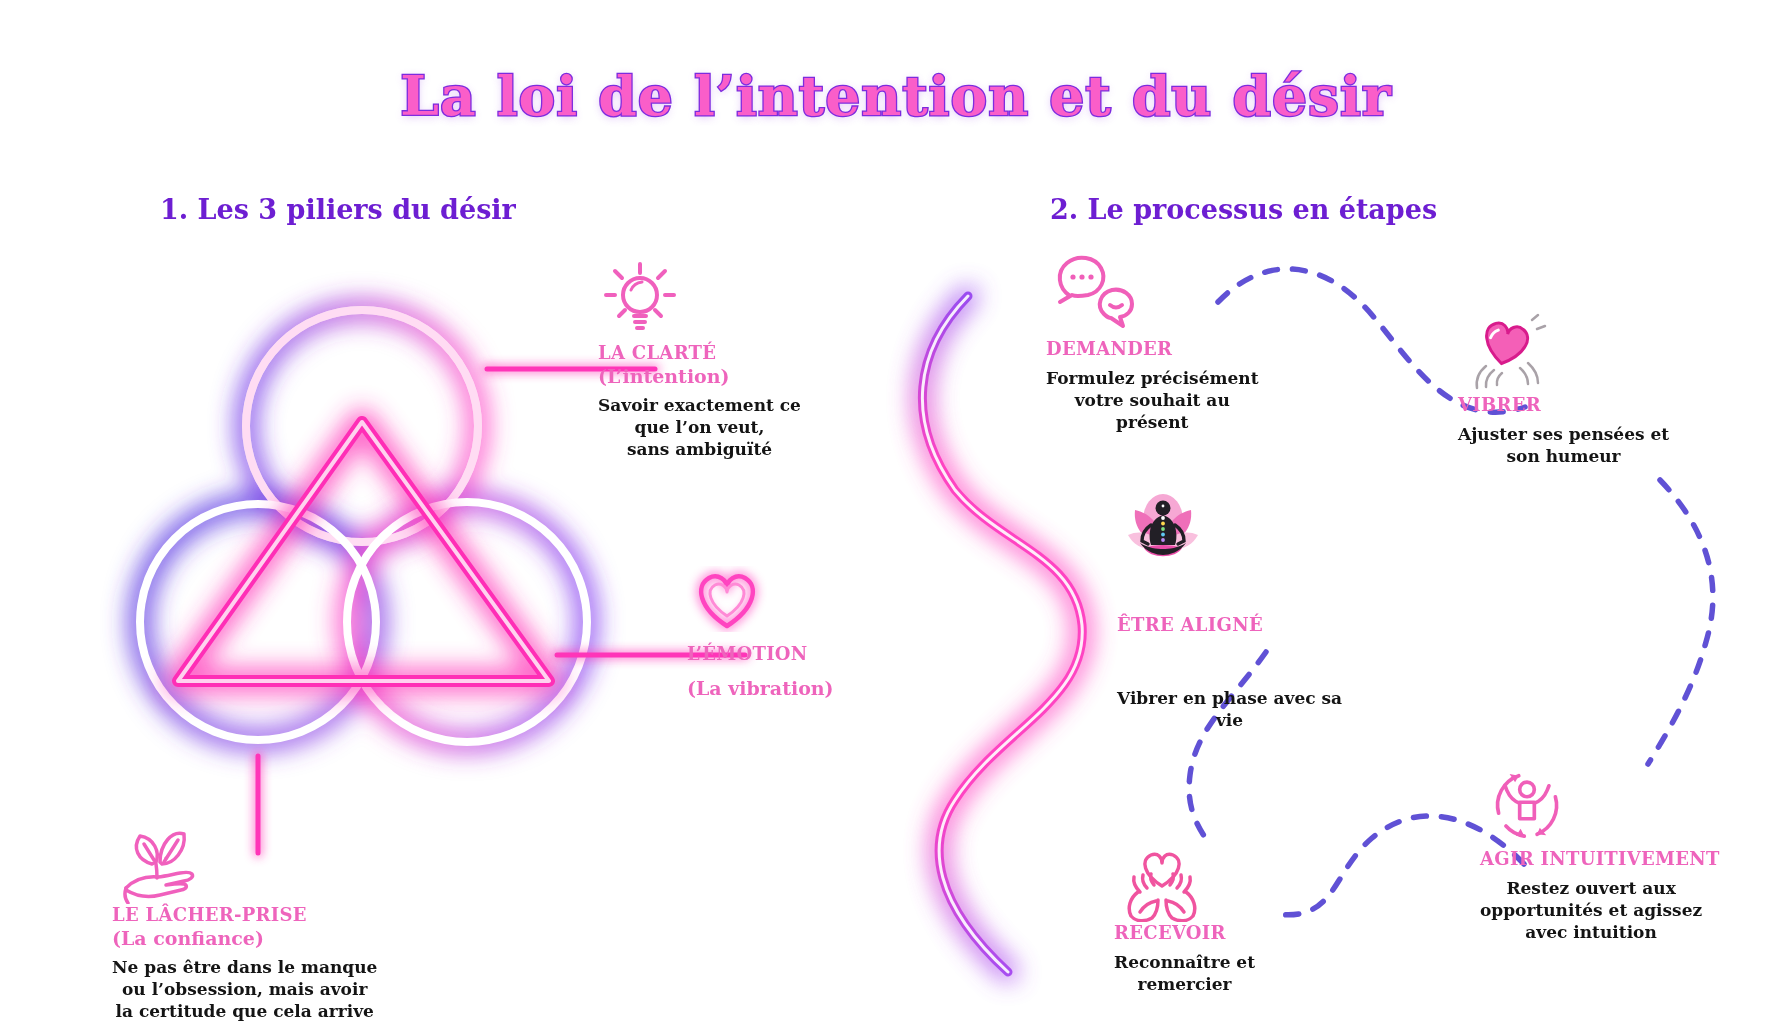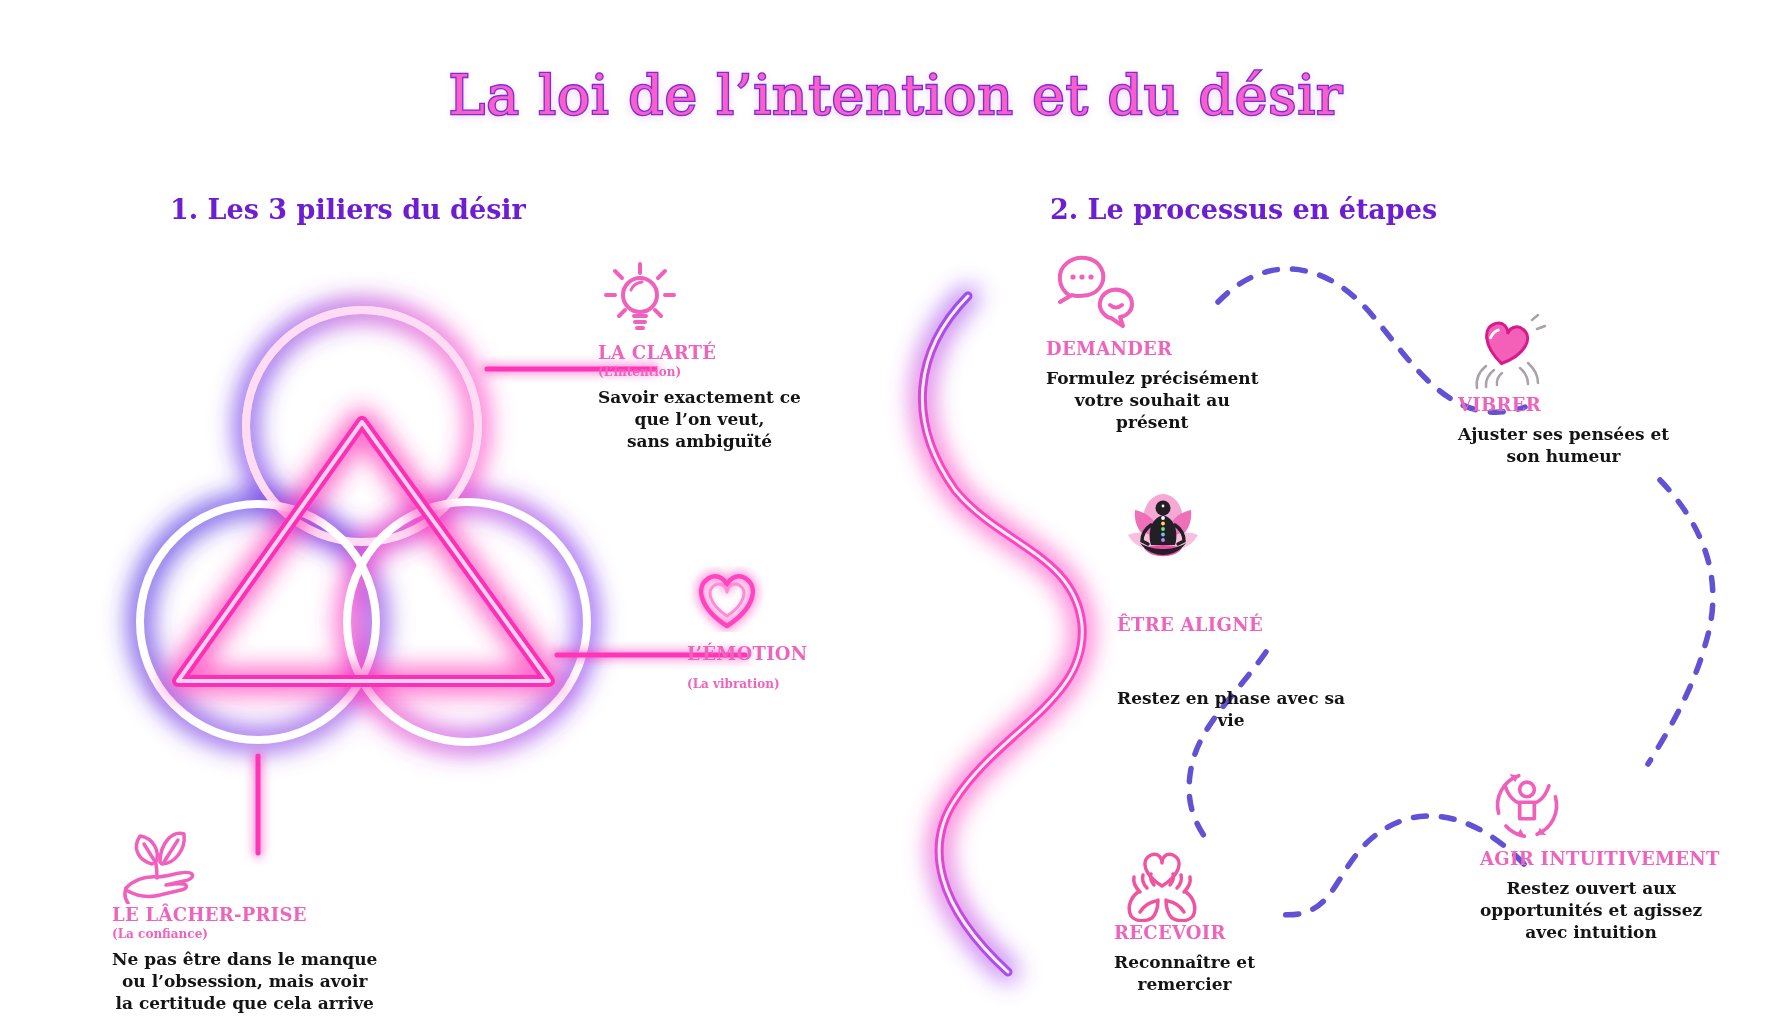--- a/index.html
+++ b/index.html
@@ -1,30 +1,30 @@
 <!DOCTYPE html>
 <html><head>
 <meta charset="utf-8">
 <style>
   html,body{margin:0;padding:0;background:#ffffff;}
   .canvas{position:relative;width:1792px;height:1024px;background:#ffffff;overflow:hidden;
           font-family:"DejaVu Serif",serif;}
   .art{position:absolute;left:0;top:0;z-index:0;pointer-events:none;}
   .page-title{position:absolute;left:50%;top:26px;transform:translateX(-50%);z-index:2;
-      font-weight:normal;font-size:55px;letter-spacing:1px;color:#fa5ec9;white-space:nowrap;
+      font-weight:bold;font-size:55px;letter-spacing:1px;color:#fa5ec9;white-space:nowrap;
       -webkit-text-stroke:2.6px #7b2bdf;paint-order:stroke fill;
       text-shadow:0 2px 8px rgba(150,60,230,.30);}
   .section-heading{position:absolute;z-index:2;font-weight:bold;font-size:27px;color:#6d1ed2;white-space:nowrap;}
-  .h-pillars{left:170px;top:172px;}
+  .h-pillars{left:160px;top:172px;}
   .h-process{left:1050px;top:172px;}
   .node{position:absolute;z-index:2;transform:translateX(-50%);display:flex;flex-direction:column;
         align-items:flex-start;text-align:center;}
   .node .icon{flex:0 0 auto;}
   .label{font-weight:bold;font-size:18px;letter-spacing:.3px;color:#ee64bc;line-height:1.25;white-space:nowrap;}
-  .sub{font-weight:bold;font-size:12px;color:#ee64bc;line-height:1.25;white-space:nowrap;}
+  .sub{font-weight:bold;font-size:19px;color:#ee64bc;line-height:1.25;white-space:nowrap;}
   .desc{margin-top:6px;font-weight:bold;font-size:17px;color:#141414;line-height:1.3;white-space:pre-line;}
   
   .n-clarity {left:718px; top:258px; width:240px;}
   .n-emotion {left:812px; top:566px; width:250px;gap:11px;}
   .n-release {left:272px; top:826px; width:320px;}
   .n-ask     {left:1156px;top:248px; width:220px;}
   .n-vibrate {left:1578px;top:310px; width:240px;}
   .n-align   {left:1242px;top:482px; width:250px;gap:44px;}
   .n-act     {left:1610px;top:762px; width:260px;}
   .n-receive {left:1224px;top:840px; width:220px;}
@@ -199,21 +199,21 @@
       </g>
       <path d="M34 43 C28 47 25 53 25 59 L31 62 M58 43 C64 47 67 53 67 59 L61 62" stroke="#221f26" stroke-width="3.4" fill="none" stroke-linecap="round"></path>
       <circle cx="46" cy="24" r="1.4" fill="#ffffff"></circle>
       <circle cx="46" cy="36" r="1.9" fill="#ffffff"></circle>
       <circle cx="46" cy="41.5" r="1.9" fill="#ffd94f"></circle>
       <circle cx="46" cy="47" r="1.9" fill="#7ee081"></circle>
       <circle cx="46" cy="52.5" r="1.9" fill="#5fc9f2"></circle>
       <circle cx="46" cy="58" r="1.9" fill="#b98bf4"></circle>
     </svg>
     <div class="label">ÊTRE ALIGNÉ</div>
-    <div class="desc">Restez en phase avec sa
+    <div class="desc">Vibrer en phase avec sa
 vie</div>
   </div>
 
   <div class="node n-act">
     <svg class="icon" width="94" height="86" viewBox="0 0 94 94" fill="none" stroke="#f05fb9" stroke-width="4" stroke-linecap="round" stroke-linejoin="round">
       <circle cx="47" cy="30" r="8"></circle>
       <path d="M39 62 V44 H55 V62 Z"></path>
       <path d="M39 45 C33 43 28 38 25 31 M25 31 l-2 -5"></path>
       <path d="M55 45 C61 43 66 38 69 31 M69 31 l2 -5"></path>
       <path d="M16 56 A34 34 0 0 1 38 15"></path>

